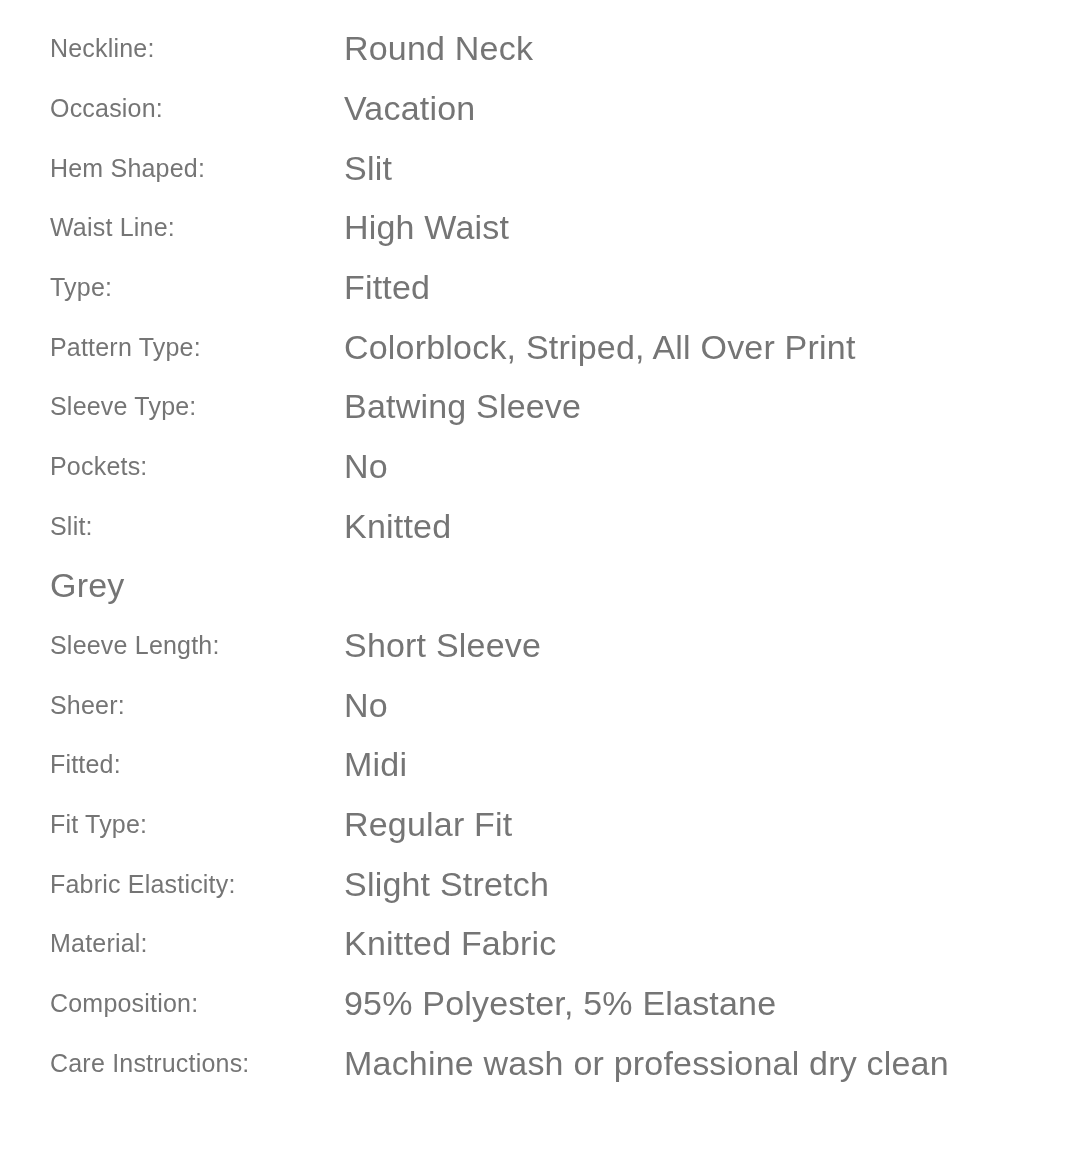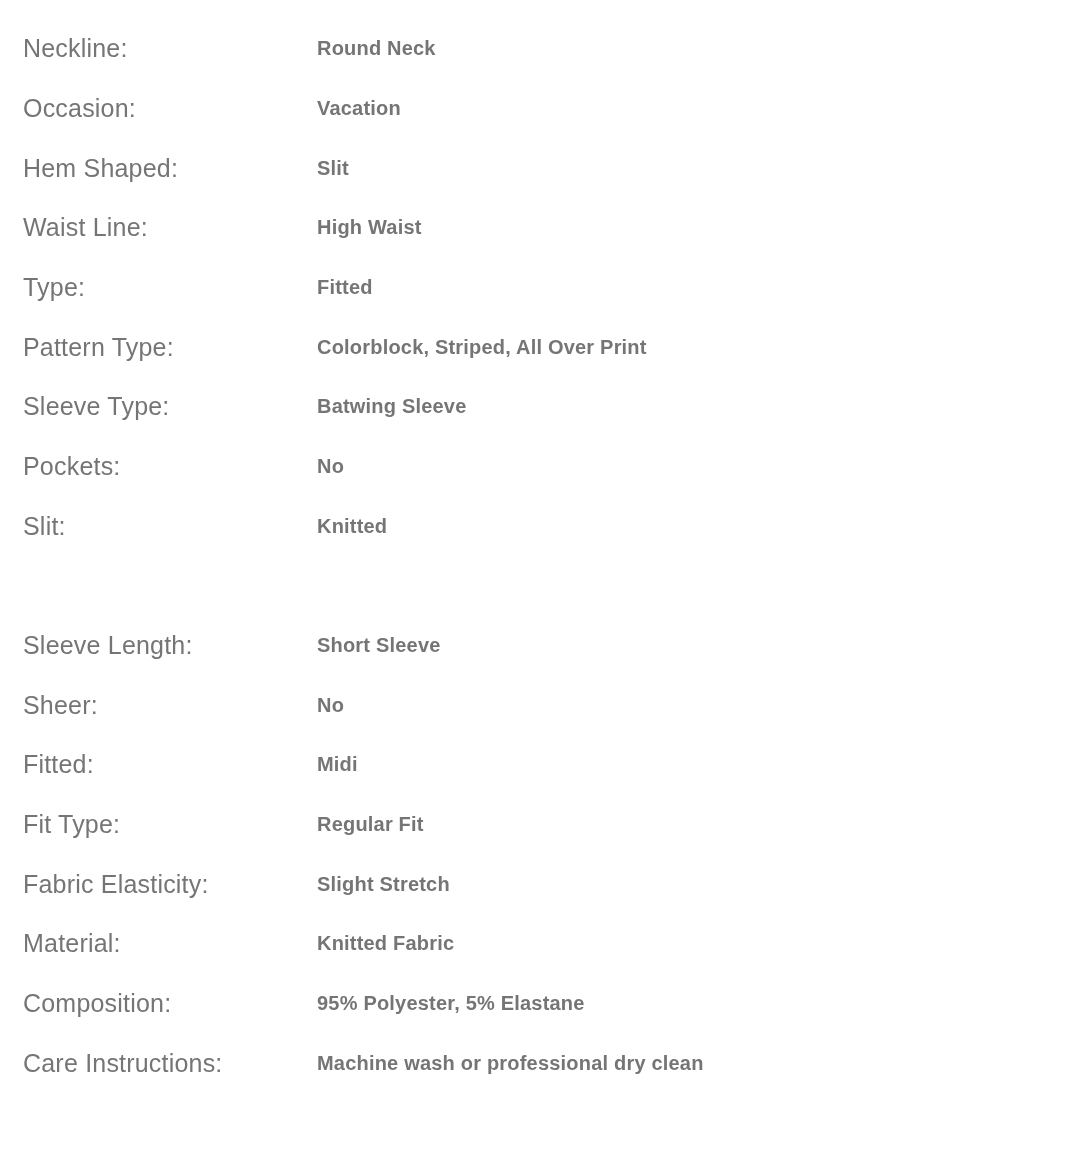--- a/index.html
+++ b/index.html
@@ -14,36 +14,36 @@
     font-family: "Liberation Sans", "DejaVu Sans", sans-serif;
   }
   .details-table {
     padding-top: 19px;
     box-sizing: border-box;
   }
   .detail-row {
     display: flex;
     align-items: center;
     height: 59.68px;
-    padding-left: 23px;
+    padding-left: 50px;
     box-sizing: border-box;
   }
   .detail-label {
     width: 294px;
     flex-shrink: 0;
     font-size: 25px;
     font-weight: 400;
     color: #757575;
     letter-spacing: 0.2px;
     white-space: nowrap;
   }
   .detail-value {
     flex: 1;
-    font-size: 20px;
-    font-weight: 700;
+    font-size: 34px;
+    font-weight: 400;
     color: #757575;
     letter-spacing: 0.2px;
     white-space: nowrap;
   }
 </style>
 </head>
 <body>
 
 <div class="details-table">
     <div class="detail-row">
@@ -76,20 +76,21 @@
     </div>
     <div class="detail-row">
       <span class="detail-label">Pockets:</span>
       <span class="detail-value">No</span>
     </div>
     <div class="detail-row">
       <span class="detail-label">Slit:</span>
       <span class="detail-value">Knitted</span>
     </div>
     <div class="detail-row">
+      <span class="detail-value">Grey</span>
     </div>
     <div class="detail-row">
       <span class="detail-label">Sleeve Length:</span>
       <span class="detail-value">Short Sleeve</span>
     </div>
     <div class="detail-row">
       <span class="detail-label">Sheer:</span>
       <span class="detail-value">No</span>
     </div>
     <div class="detail-row">

